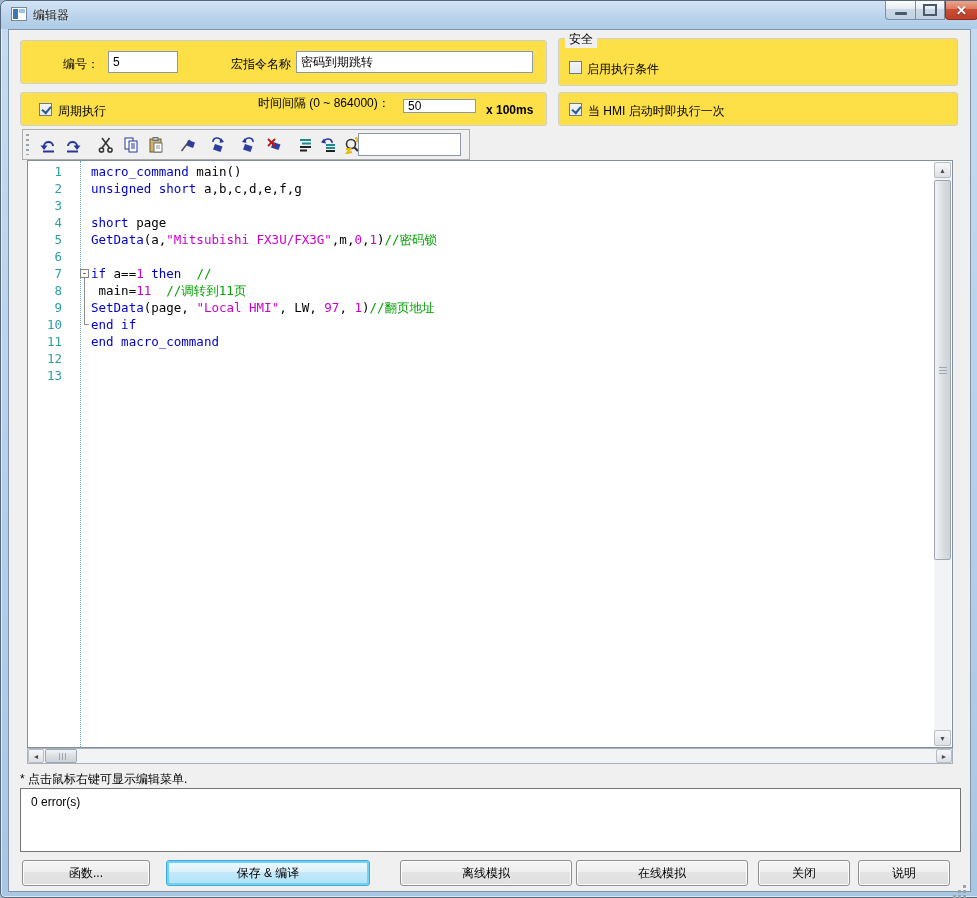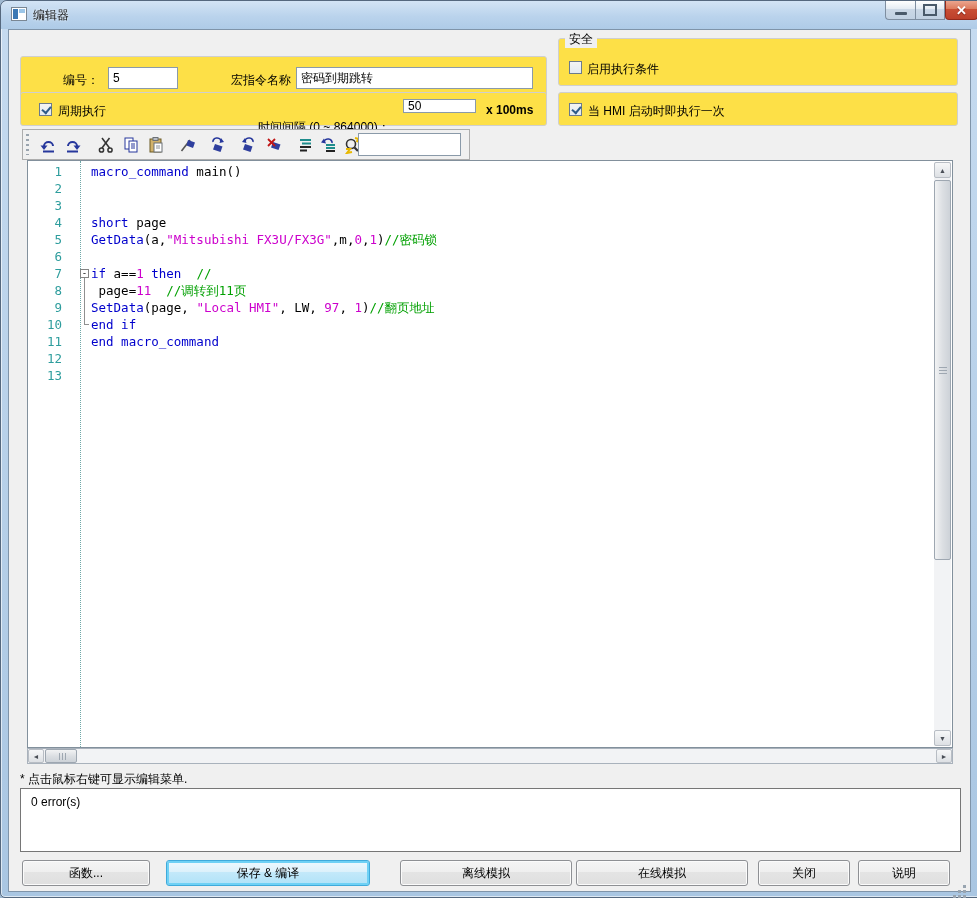--- a/index.html
+++ b/index.html
@@ -95,37 +95,37 @@
           <span class="sq"></span>
         </div>
       <div class="wc close">
           <span class="x">✕</span>
         </div>
     </div>
   </div>
 
   <div class="content">
 
-    <div class="group" style="left:11px;top:26px;width:527px;height:44px;">
+    <div class="group" style="left:11px;top:10px;width:527px;height:44px;">
       <span class="lbl" style="left:42px;top:15px;">编号：</span>
       <input class="tb" style="left: 87px; top: 10px; width: 70px; height: 22px;" value="5">
       <span class="lbl" style="left:210px;top:15px;">宏指令名称：</span>
       <input class="tb" style="left: 275px; top: 10px; width: 237px; height: 22px;" value="密码到期跳转">
     </div>
 
     <div class="group" style="left:549px;top:8px;width:400px;height:48px;">
       <span class="legend">安全</span>
       <span class="checkbox" style="left:10px;top:22px;"></span>
       <span class="lbl" style="left:28px;top:22px;">启用执行条件</span>
     </div>
 
     <div class="group" style="left:11px;top:62px;width:527px;height:34px;">
       <span class="checkbox checked" style="left:18px;top:10px;"></span>
       <span class="lbl" style="left:37px;top:10px;">周期执行</span>
-      <span class="lbl" style="left:237px;top:26px;text-align:right;">时间间隔 (0 ~ 864000)：</span>
+      <span class="lbl" style="left:237px;top:2px;text-align:right;">时间间隔 (0 ~ 864000)：</span>
       <input class="tb" style="left: 382px; top: 6px; width: 73px; height: 14px;" value="50">
       <span class="lbl" style="left:465px;top:10px;font-weight:bold;">x 100ms</span>
     </div>
 
     <div class="group" style="left:549px;top:62px;width:400px;height:34px;">
       <span class="checkbox checked" style="left:10px;top:10px;"></span>
       <span class="lbl" style="left:29px;top:10px;">当 HMI 启动时即执行一次</span>
     </div>
 
     <div class="toolbar">
@@ -231,20 +231,21 @@
       <div class="gutter-sep"></div>
       <div class="code-lines">
           <div class="code-row">
             <span class="ln">1</span>
             <span class="fold"></span>
             <span class="code"><span class="c-kw">macro_command</span><span class="c-pl"> main()</span></span>
           </div>
           <div class="code-row">
             <span class="ln">2</span>
             <span class="fold"></span>
+            <span class="code"><span class="c-kw">unsigned short</span><span class="c-pl"> a,b,c,d,e,f,g</span></span>
           </div>
           <div class="code-row">
             <span class="ln">3</span>
             <span class="fold"></span>
           </div>
           <div class="code-row">
             <span class="ln">4</span>
             <span class="fold"></span>
             <span class="code"><span class="c-kw">short</span><span class="c-pl"> page</span></span>
           </div>
@@ -264,21 +265,21 @@
               <i class="fbox">-</i>
               <i class="fline fl-b"></i>
             </span>
             <span class="code"><span class="c-kw">if</span><span class="c-pl"> a==</span><span class="c-num">1</span><span class="c-kw"> then</span><span class="c-pl">  </span><span class="c-com">//</span></span>
           </div>
           <div class="code-row">
             <span class="ln">8</span>
             <span class="fold">
               <i class="fline fl-f"></i>
             </span>
-            <span class="code"><span class="c-pl"> page=</span><span class="c-num">11</span><span class="c-pl">  </span><span class="c-com">//调转到11页</span></span>
+            <span class="code"><span class="c-pl"> main=</span><span class="c-num">11</span><span class="c-pl">  </span><span class="c-com">//调转到11页</span></span>
           </div>
           <div class="code-row">
             <span class="ln">9</span>
             <span class="fold">
               <i class="fline fl-f"></i>
             </span>
             <span class="code"><span class="c-kw">SetData</span><span class="c-pl">(page, </span><span class="c-str">"Local HMI"</span><span class="c-pl">, LW, </span><span class="c-num">97</span><span class="c-pl">, </span><span class="c-num">1</span><span class="c-pl">)</span><span class="c-com">//翻页地址</span></span>
           </div>
           <div class="code-row">
             <span class="ln">10</span>

